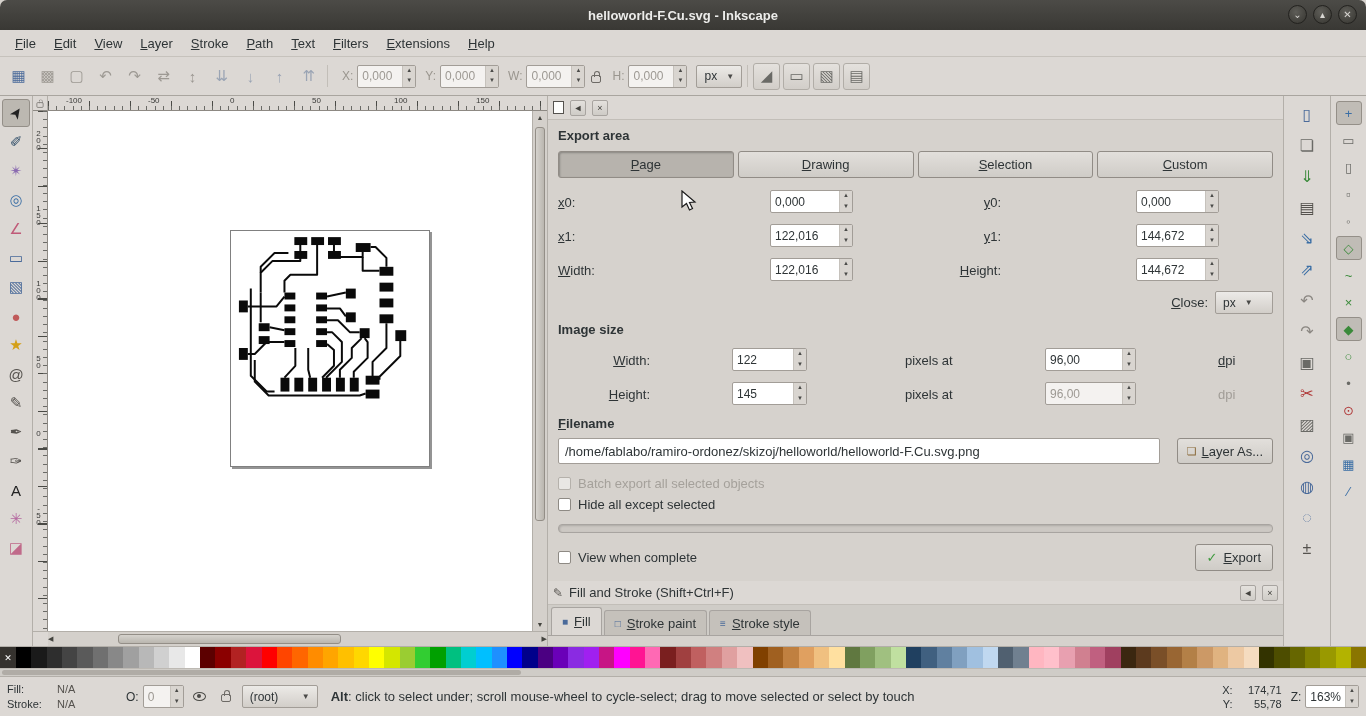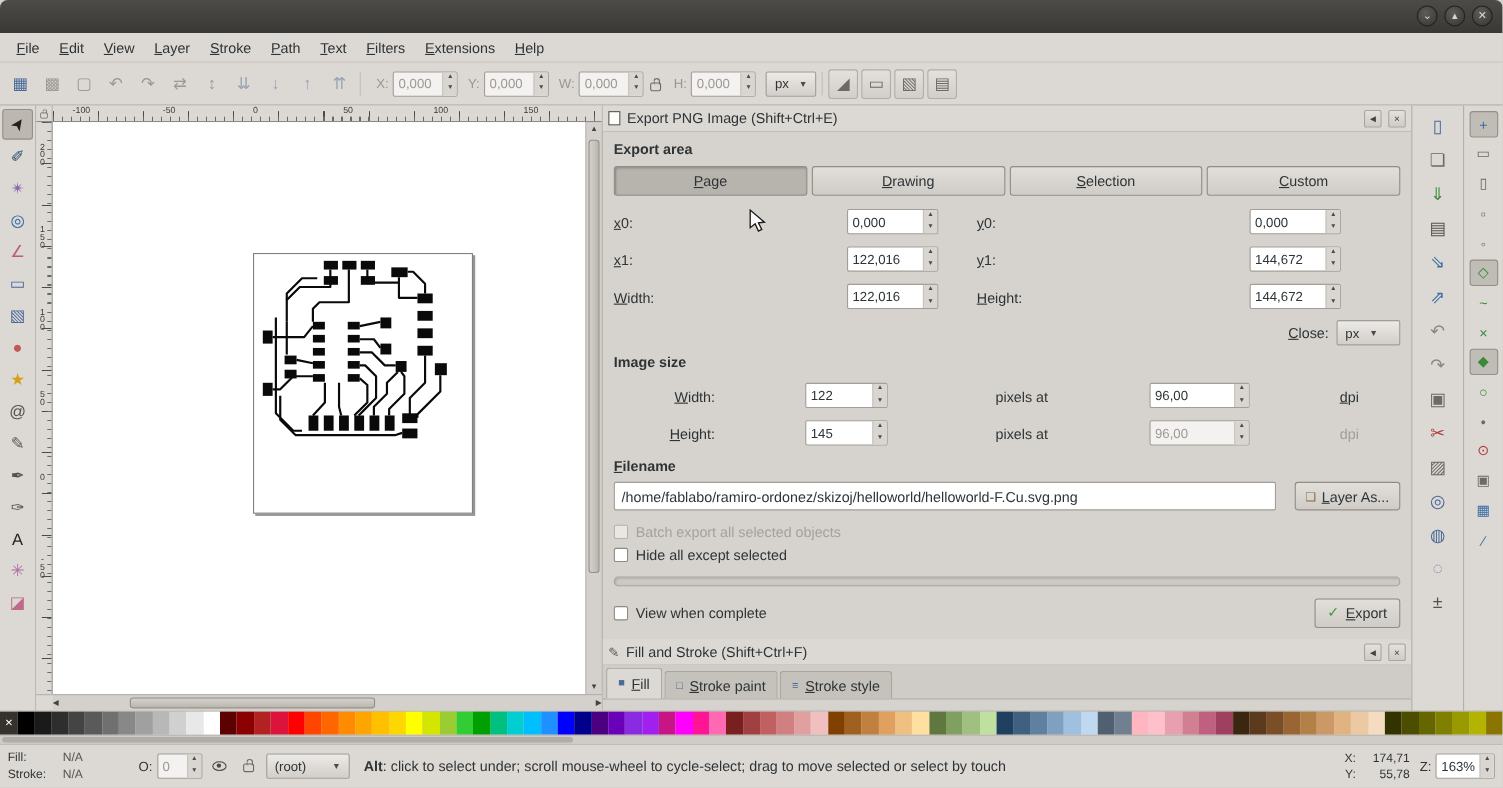--- a/index.html
+++ b/index.html
@@ -82,21 +82,21 @@
   .panel-title{font-size:13px;flex:1;white-space:nowrap;overflow:hidden}
   .ph-btn{width:16px;height:16px;border:1px solid #a8a4a0;background:linear-gradient(#e4e1dd,#cfccc7);font-size:9px;line-height:14px;text-align:center;border-radius:2px;color:#44433f}
   .export-body{padding:5px 10px 0 10px;flex:none}
   .section-label{font-weight:bold;margin:3px 18px 8px 0;display:inline-block}
   .area-btn-row{display:flex;gap:4px;margin-bottom:9px}
   .area-btn{flex:1;height:27px;border:1px solid #918c86;border-radius:3px;background:linear-gradient(#e2dfdb,#cfccc7);display:flex;align-items:center;justify-content:center;font-size:13px}
   .area-btn.active{background:#b7b3ad;box-shadow:inset 1px 1px 2px rgba(0,0,0,.25)}
   .frow{position:relative;height:34px}
   .frow .lab1{position:absolute;left:0;top:8px;width:92px;display:inline-block}
   .frow .sp1{position:absolute;left:212px;top:3px}
-  .frow .lab2{position:absolute;left:330px;top:8px;width:125px;display:inline-block}
+  .frow .lab2{position:absolute;left:318px;top:8px;width:125px;text-align:right;display:inline-block}
   .frow .sp2{position:absolute;left:578px;top:3px}
   .frow .spin .spin-val{width:68px}
   .units-row{position:relative;height:30px}
   .units-row .lab{position:absolute;left:500px;top:6px;width:150px;text-align:right;display:inline-block}
   .units-row .dd{position:absolute;left:657px;top:2px;width:58px}
   .irow{position:relative;height:34px}
   .irow .lab1{position:absolute;left:0;top:8px;width:92px;text-align:right;display:inline-block}
   .irow .sp1{position:absolute;left:174px;top:3px}
   .irow .sp1 .spin-val{width:60px}
   .irow .px-at{position:absolute;left:347px;top:8px}
@@ -152,20 +152,21 @@
   .zoom-block .spin-val{min-width:36px}
 
   .cursor{position:absolute;left:680px;top:190px;z-index:60;pointer-events:none}
 </style>
 </head>
 <body>
 
 <div class="app">
 
   <div class="titlebar">
+    <div class="title">helloworld-F.Cu.svg - Inkscape</div>
     <div class="tb-buttons">
 
     <div class="tb-btn"><span>⌄</span></div>
         <div class="tb-btn"><span>▴</span></div>
         <div class="tb-btn"><span>✕</span></div>
       </div>
   </div>
 
   <div class="menubar">
     <div style="display:flex">
@@ -428,21 +429,20 @@
               <div class="hthumb"></div>
             </div>
           <div class="sarr rt"></div>
         </div>
       </div>
     </div>
 
     <div class="dock">
       <div class="panel-header">
         <span class="ph-ico"></span>
-        <span class="panel-title">Export PNG Image (Shift+Ctrl+E)</span>
         <span class="ph-btn">◄</span>
         <span class="ph-btn">×</span>
       </div>
       <div class="export-body">
         <span class="section-label">Export area</span>
         <div class="area-btn-row">
 
         <div class="area-btn active">
               <span class="mn">Page</span>
             </div>

